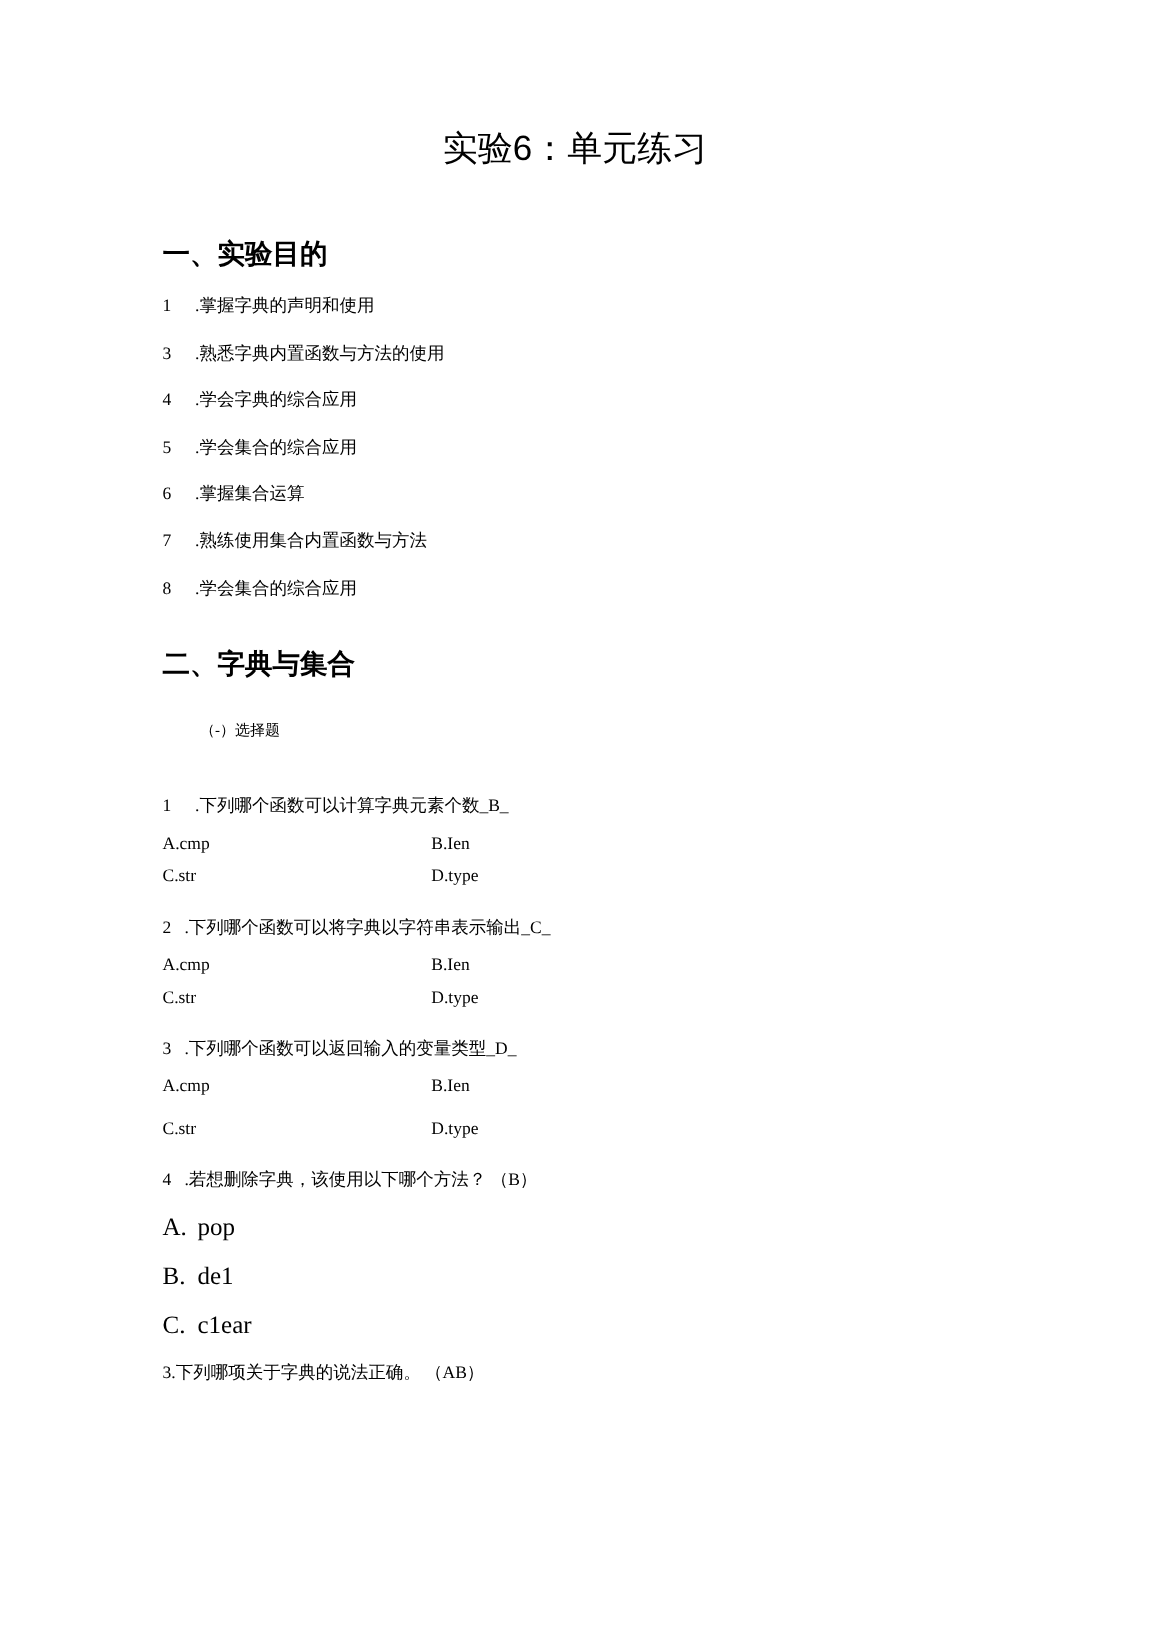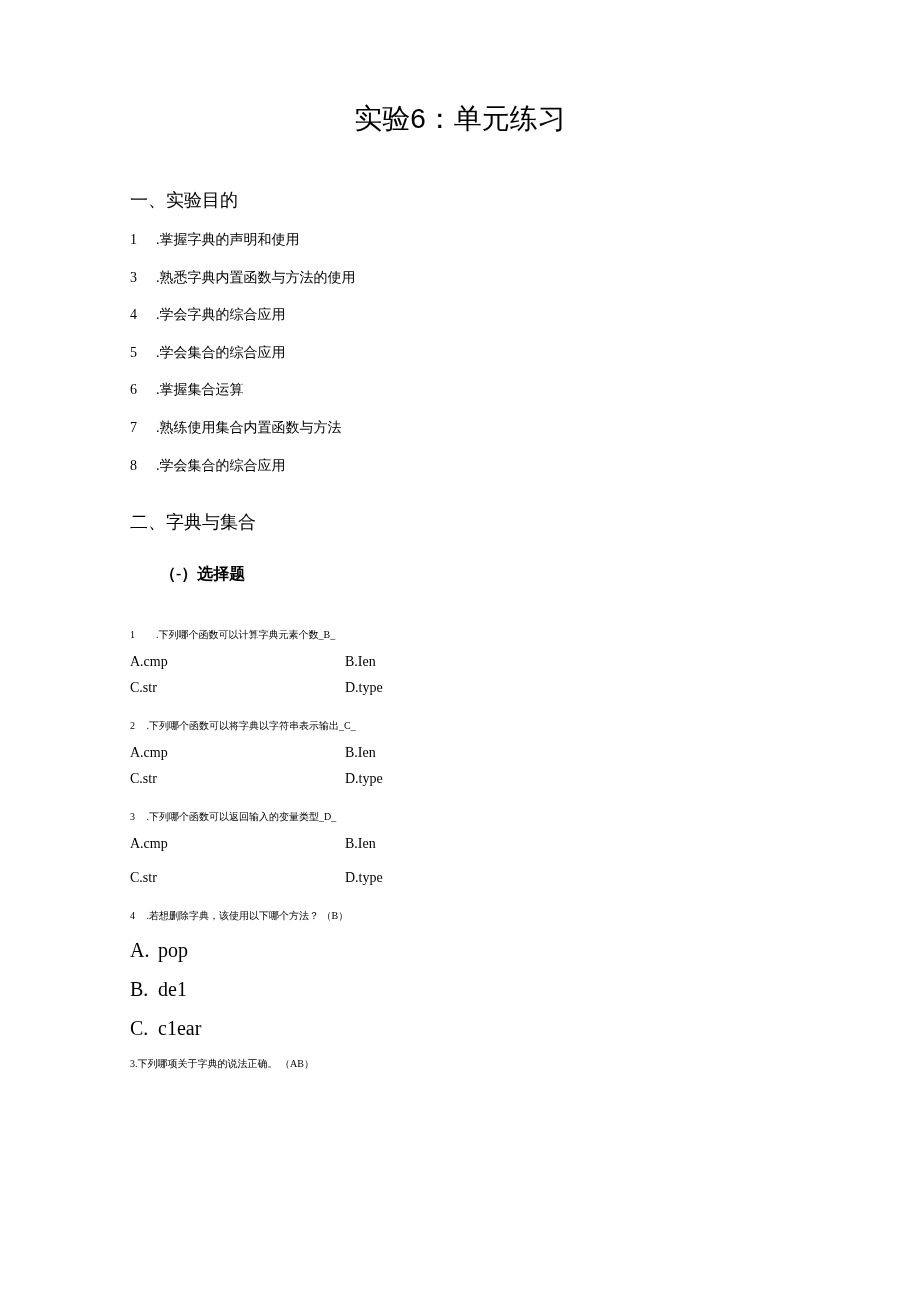--- a/index.html
+++ b/index.html
@@ -17,28 +17,28 @@
       text-align: center;
       font-size: 28px;
       font-weight: normal;
       margin-bottom: 50px;
       font-family: "SimSun", "宋体", serif;
     }
     .title .num {
       font-family: Arial, sans-serif;
     }
     .section-heading {
-      font-size: 18px;
+      font-size: 22px;
       margin: 20px 0 18px 0;
-      font-weight: normal;
+      font-weight: bold;
     }
     .subsection-heading {
-      font-size: 16px;
+      font-size: 12px;
       margin: 30px 0 42px 30px;
-      font-weight: bold;
+      font-weight: normal;
     }
     .obj-list {
       list-style: none;
       padding: 0;
       margin: 0;
     }
     .obj-list li {
       font-size: 14px;
       margin: 18px 0;
       line-height: 1.4;
@@ -48,21 +48,21 @@
       width: 14px;
     }
     .obj-list .gap {
       display: inline-block;
       width: 12px;
     }
     .q-block {
       margin-top: 10px;
     }
     .q-stem {
-      font-size: 10px;
+      font-size: 14px;
       margin: 22px 0 12px 0;
       line-height: 1.5;
     }
     .q-stem .qnum {
       display: inline-block;
       width: 14px;
     }
     .q-stem .qgap {
       display: inline-block;
       width: 12px;

